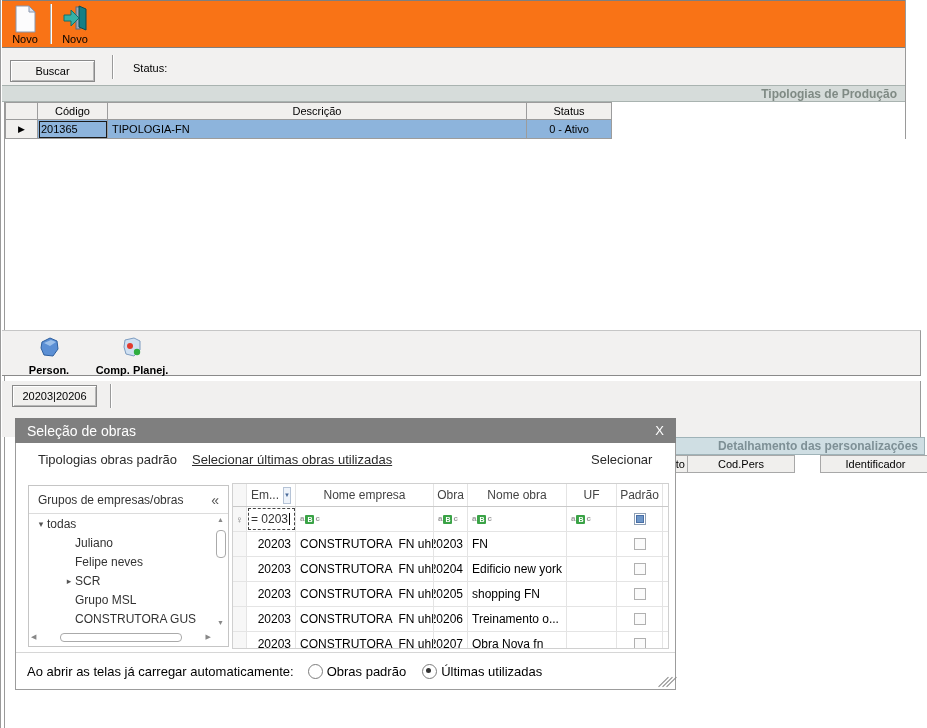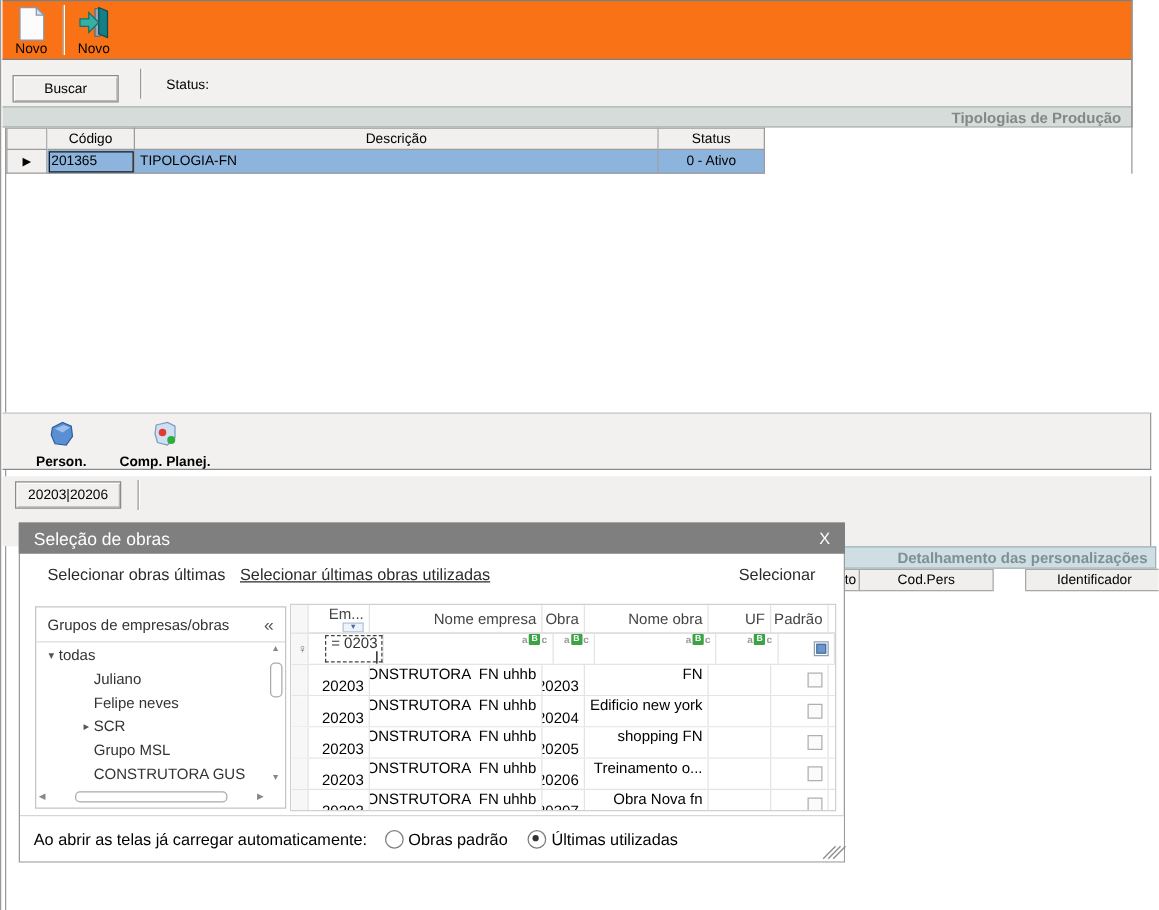--- a/index.html
+++ b/index.html
@@ -75,32 +75,32 @@
   .vscroll{position:absolute;right:1px;top:30px;width:13px;height:110px;font-size:7px;color:#888;text-align:center;}
   .vthumb{position:absolute;left:2px;top:14px;width:8px;height:26px;border:1px solid #aaa;border-radius:4px;background:#fff;}
   .hscroll{position:absolute;left:2px;bottom:3px;width:180px;height:12px;font-size:7px;color:#888;display:flex;align-items:center;justify-content:space-between;}
   .hthumb{width:120px;height:7px;border:1px solid #aaa;border-radius:4px;background:#fff;}
 
   
   .dgrid{left:232px;top:483px;width:437px;height:166px;border:1px solid #d0d0d0;background:#fff;z-index:11;font-size:12px;overflow:hidden;}
   .dgrow{display:flex;height:24px;border-bottom:1px solid #e4e4e4;background:#fff;align-items:stretch;}
   .dg-head{height:22px;border-bottom:1px solid #c9c9c9;color:#444;}
   .dg-filter{height:24px;}
-  .dgc{border-right:1px solid #e4e4e4;display:flex;align-items:flex-end;padding:0 4px;box-sizing:border-box;
-       overflow:hidden;white-space:pre;flex-direction:column;}
+  .dgc{border-right:1px solid #e4e4e4;display:flex;align-items:center;padding:0 4px;box-sizing:border-box;
+       overflow:hidden;white-space:pre;}
   .dg-head .dgc{justify-content:center;}
   .c-sel{width:14px;background:#f7f7f7;padding:0;justify-content:center;}
   .c-em{width:49px;}
   .c-emp{width:138px;}
   .c-obra{width:34px;}
   .c-nobra{width:99px;}
   .c-uf{width:50px;}
   .c-pad{width:46px;justify-content:center;}
   .num{justify-content:flex-end;}
-  .filter-em{outline:1px dashed #444;outline-offset:-2px;color:#333;margin-left:12px;}
+  .filter-em{outline:1px dashed #444;outline-offset:-2px;color:#333;}
   .cursor{display:inline-block;width:1px;height:12px;background:#000;margin-left:1px;}
   .abc{display:inline-flex;align-items:center;font-size:8px;color:#9a9a9a;font-weight:bold;line-height:1;}
   .abc .b{width:9px;height:9px;background:#3aa346;color:#fff;display:inline-flex;align-items:center;
           justify-content:center;margin:0 1px;border-radius:1px;font-size:7px;}
   .cb{width:12px;height:12px;border:1px solid #b0b0b0;background:#fbfbfb;box-sizing:border-box;}
   .cb.ind{border:1px solid #8fa0b5;padding:1px;background:#fff;}
   .cb.ind .fill{width:100%;height:100%;background:#6d96c8;border:1px solid #4a6fa5;box-sizing:border-box;}
   .dd-btn{width:15px;height:15px;border:1px solid #b5c3d6;background:#eef3fa;display:inline-flex;
           align-items:center;justify-content:center;font-size:6px;color:#4a6a9a;margin-left:4px;}
 
@@ -203,21 +203,21 @@
       <div class="abs det-hcell" style="left: 687px; width: 108px; justify-content: center; padding: 0px;">Cod.Pers</div>
       <div class="abs det-hcell" style="left: 820px; width: 111px; justify-content: center; padding: 0px;">Identificador</div>
     </div>
 
   <div class="abs dialog"></div>
   <div class="abs dlg-title">
     <span>Seleção de obras</span>
     <span style="font-size:13px;">X</span>
   </div>
 
-  <div class="dlg-link" style="left:38px;">Selecionar obras últimas</div>
+  <div class="dlg-link" style="left:38px;">Tipologias obras padrão</div>
   <div class="dlg-link" style="left:192px;text-decoration:underline;">Selecionar últimas obras utilizadas</div>
   <div class="dlg-link" style="left:591px;">Selecionar</div>
 
   <div class="abs tree-panel">
     <div class="tree-head">
       <span>Grupos de empresas/obras</span>
       <span style="font-size:14px;color:#555;">«</span>
     </div>
     <div id="tree-items" class="tree-items">
         <div class="tree-row" style="padding-left: 6px;"><span class="tree-arrow">▾</span><span>todas</span></div>

